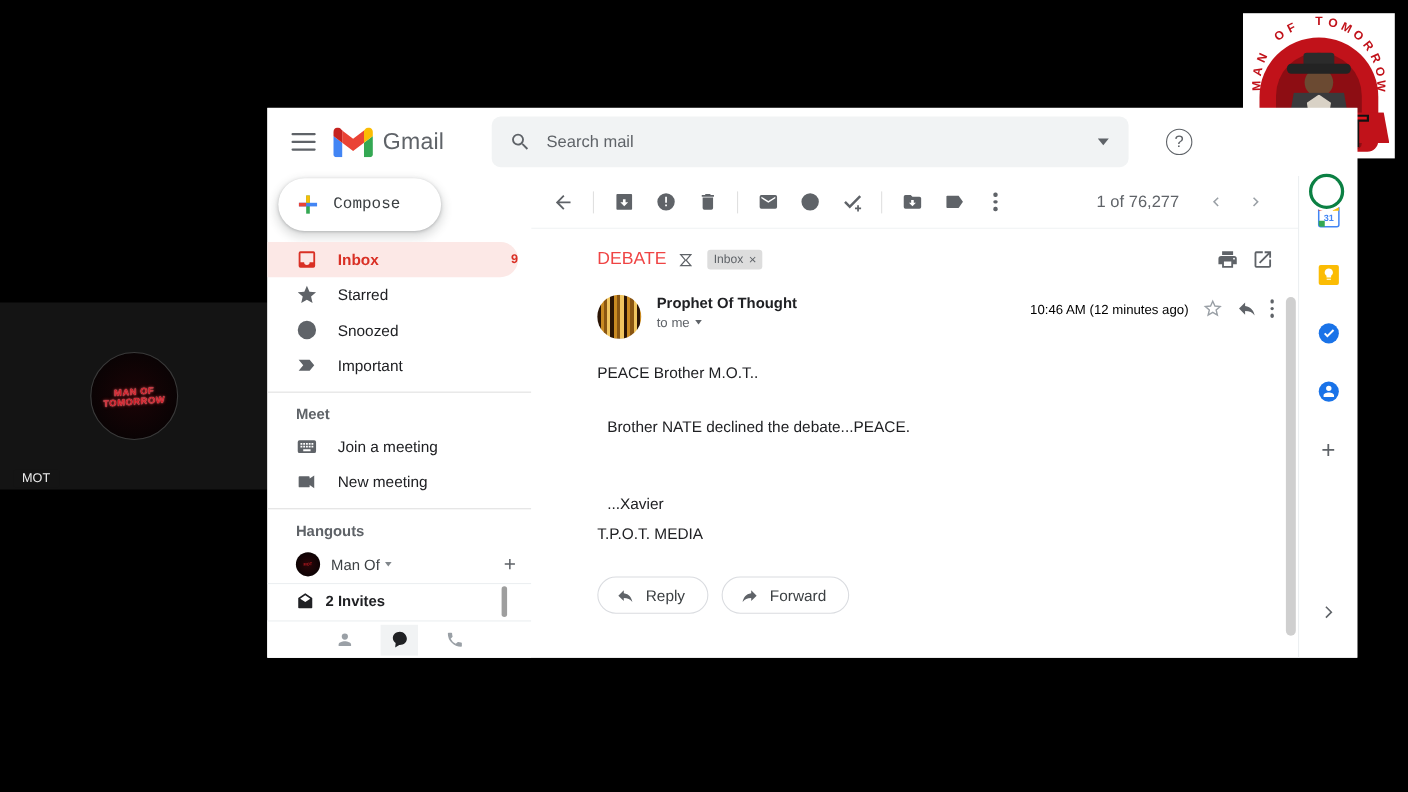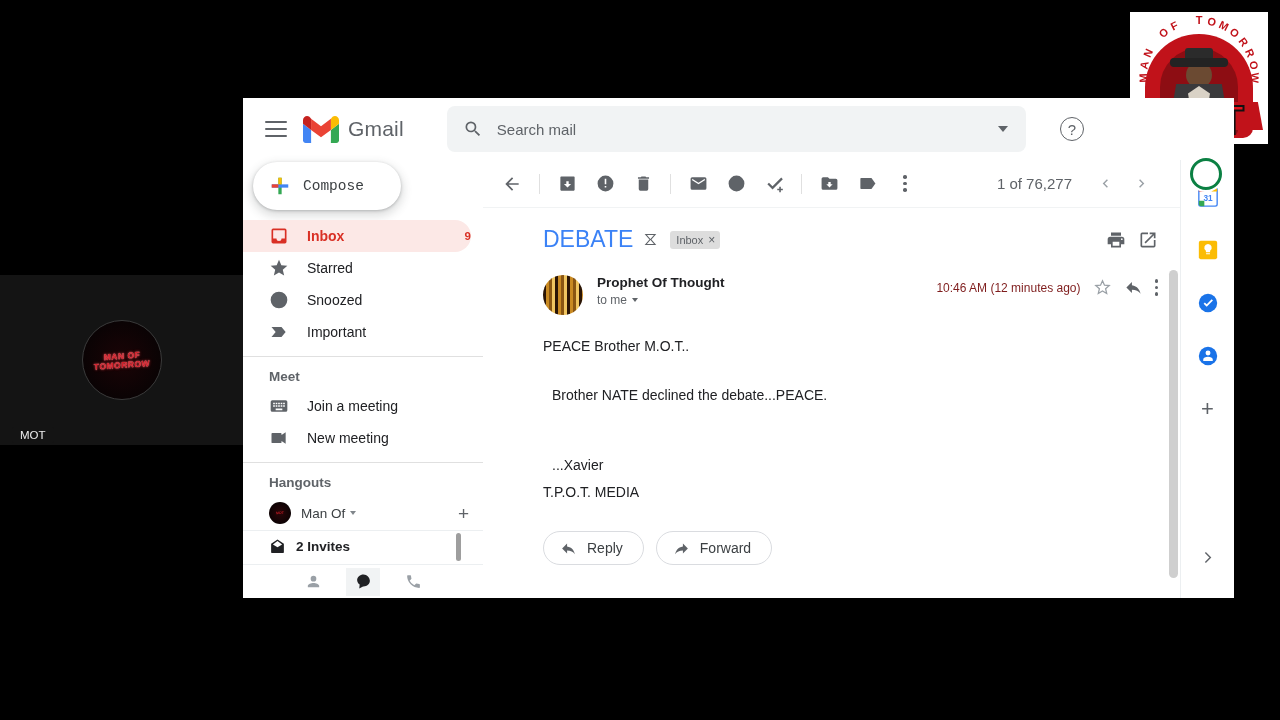--- a/index.html
+++ b/index.html
@@ -217,42 +217,42 @@
   .tb-kebab { display:flex;flex-direction:column;gap:3px; }
   .tb-kebab i { width:3.5px;height:3.5px;border-radius:50%;background:#5f6368;display:block; }
   .pager { margin-left: auto; display:flex;align-items:center;gap:2px;padding-right:22px; }
   .pager-txt { font-size: 15px; color: #5f6368; margin-right: 14px; }
   .pager-btn { width: 34px;height:34px;display:flex;align-items:center;justify-content:center;cursor:pointer; }
 
   .mail-scroll { position: relative; height: 390px; overflow: hidden; }
   .subject-row {
     display: flex; align-items: center; padding: 18px 0 0 60px; gap: 10px;
   }
-  .subject { font-size: 23px; color: #3b82f6; font-weight: normal; }
+  .subject { font-size: 16px; color: #ef4444; font-weight: normal; }
   .chip {
     font-size: 11px; color: #5f6368; background: #ddd;
     padding: 2px 5px 2px 6px; border-radius: 3px; display:flex;align-items:center;gap:5px;
     cursor: pointer;
   }
   .chip-x { font-size: 12px; color: #5f6368; }
   .subject-actions { margin-left: auto; display:flex;align-items:center;gap:12px;padding-right:22px; }
 
   .msg-head { display: flex; align-items: flex-start; padding: 22px 0 0 60px; }
   .sender-av {
     width: 40px; height: 40px; border-radius: 50%; flex: none; margin-right: 14px;
     background:
       repeating-linear-gradient(90deg,#2b1505 0 3px,#c98a22 3px 6px,#8a5612 6px 9px,#f0c560 9px 12px),
       #3a1d06;
     overflow: hidden;
   }
   .sender-name { font-size: 13.5px; font-weight: bold; color: #202124; }
   .sender-to { font-size: 12px; color: #5f6368; margin-top: 3px; display:flex;align-items:center;gap:5px; }
   .to-caret { width:0;height:0;border-left:3.5px solid transparent;border-right:3.5px solid transparent;border-top:4px solid #5f6368; }
   .msg-meta { margin-left: auto; display:flex;align-items:center;gap:12px;padding-right:22px;padding-top:3px; }
-  .msg-time { font-size: 12px; color: #7f1d1d; }
+  .msg-time { font-size: 12px; color: #000000; }
 
   .msg-body { padding: 18px 0 0 60px; font-size: 14px; color: #202124; line-height: 1.9; }
   .msg-body p { margin: 0; }
   .msg-body p.indent { padding-left: 9px; }
   .msg-body .gap { height: 22px; }
 
   .msg-actions { display: flex; gap: 12px; padding: 26px 0 0 60px; }
   .act-btn {
     display: flex; align-items: center; gap: 10px;
     height: 34px; padding: 0 20px 0 16px;

